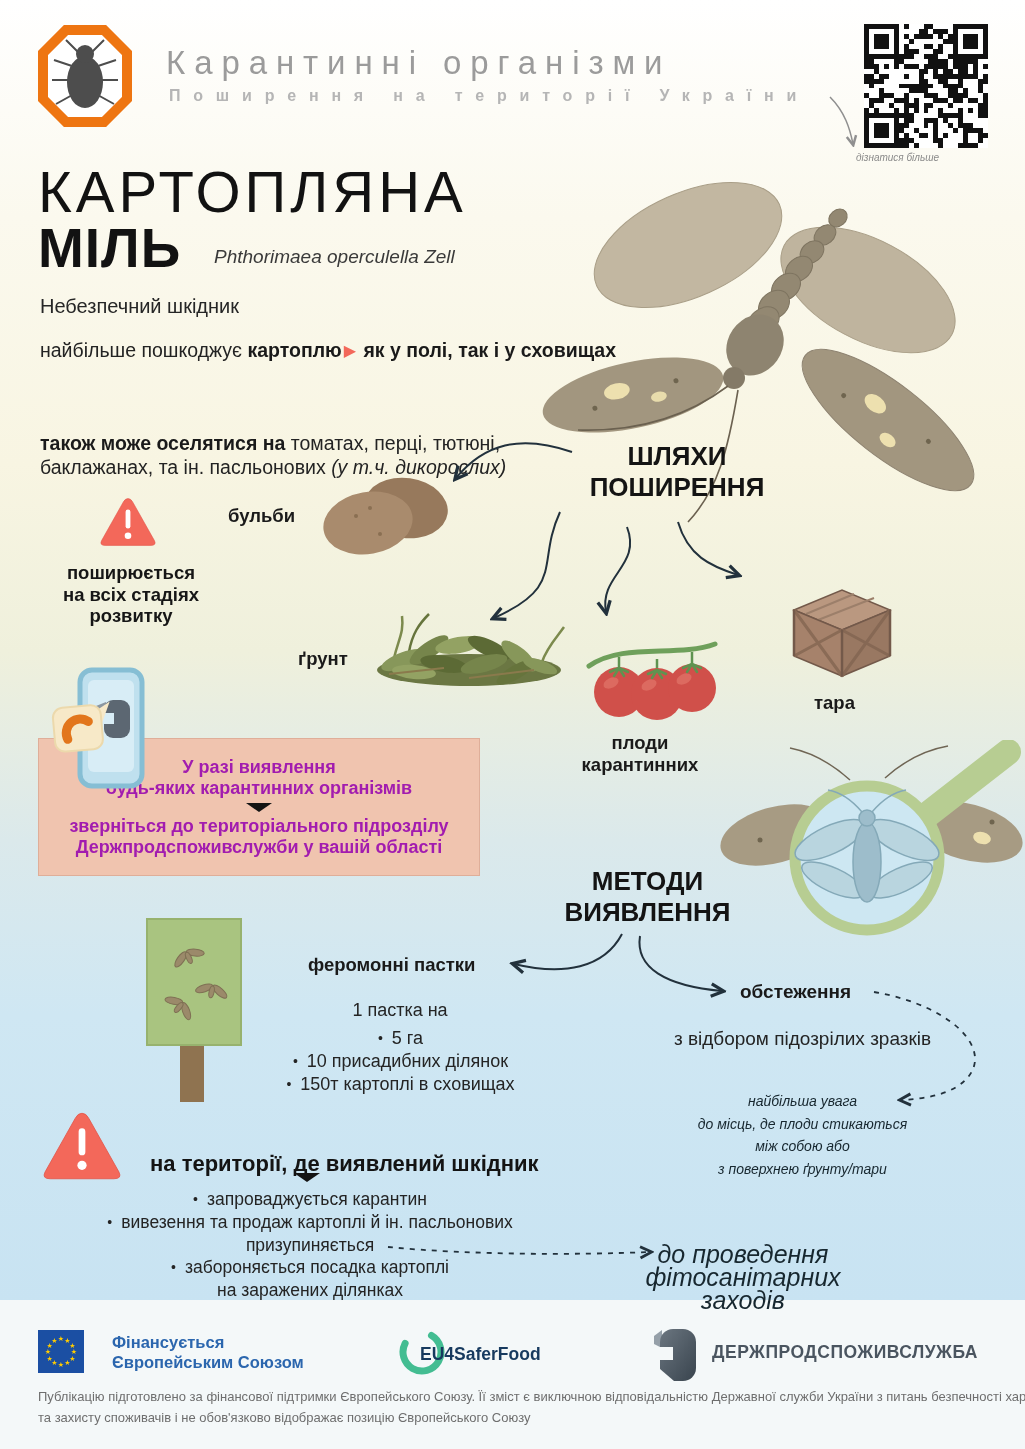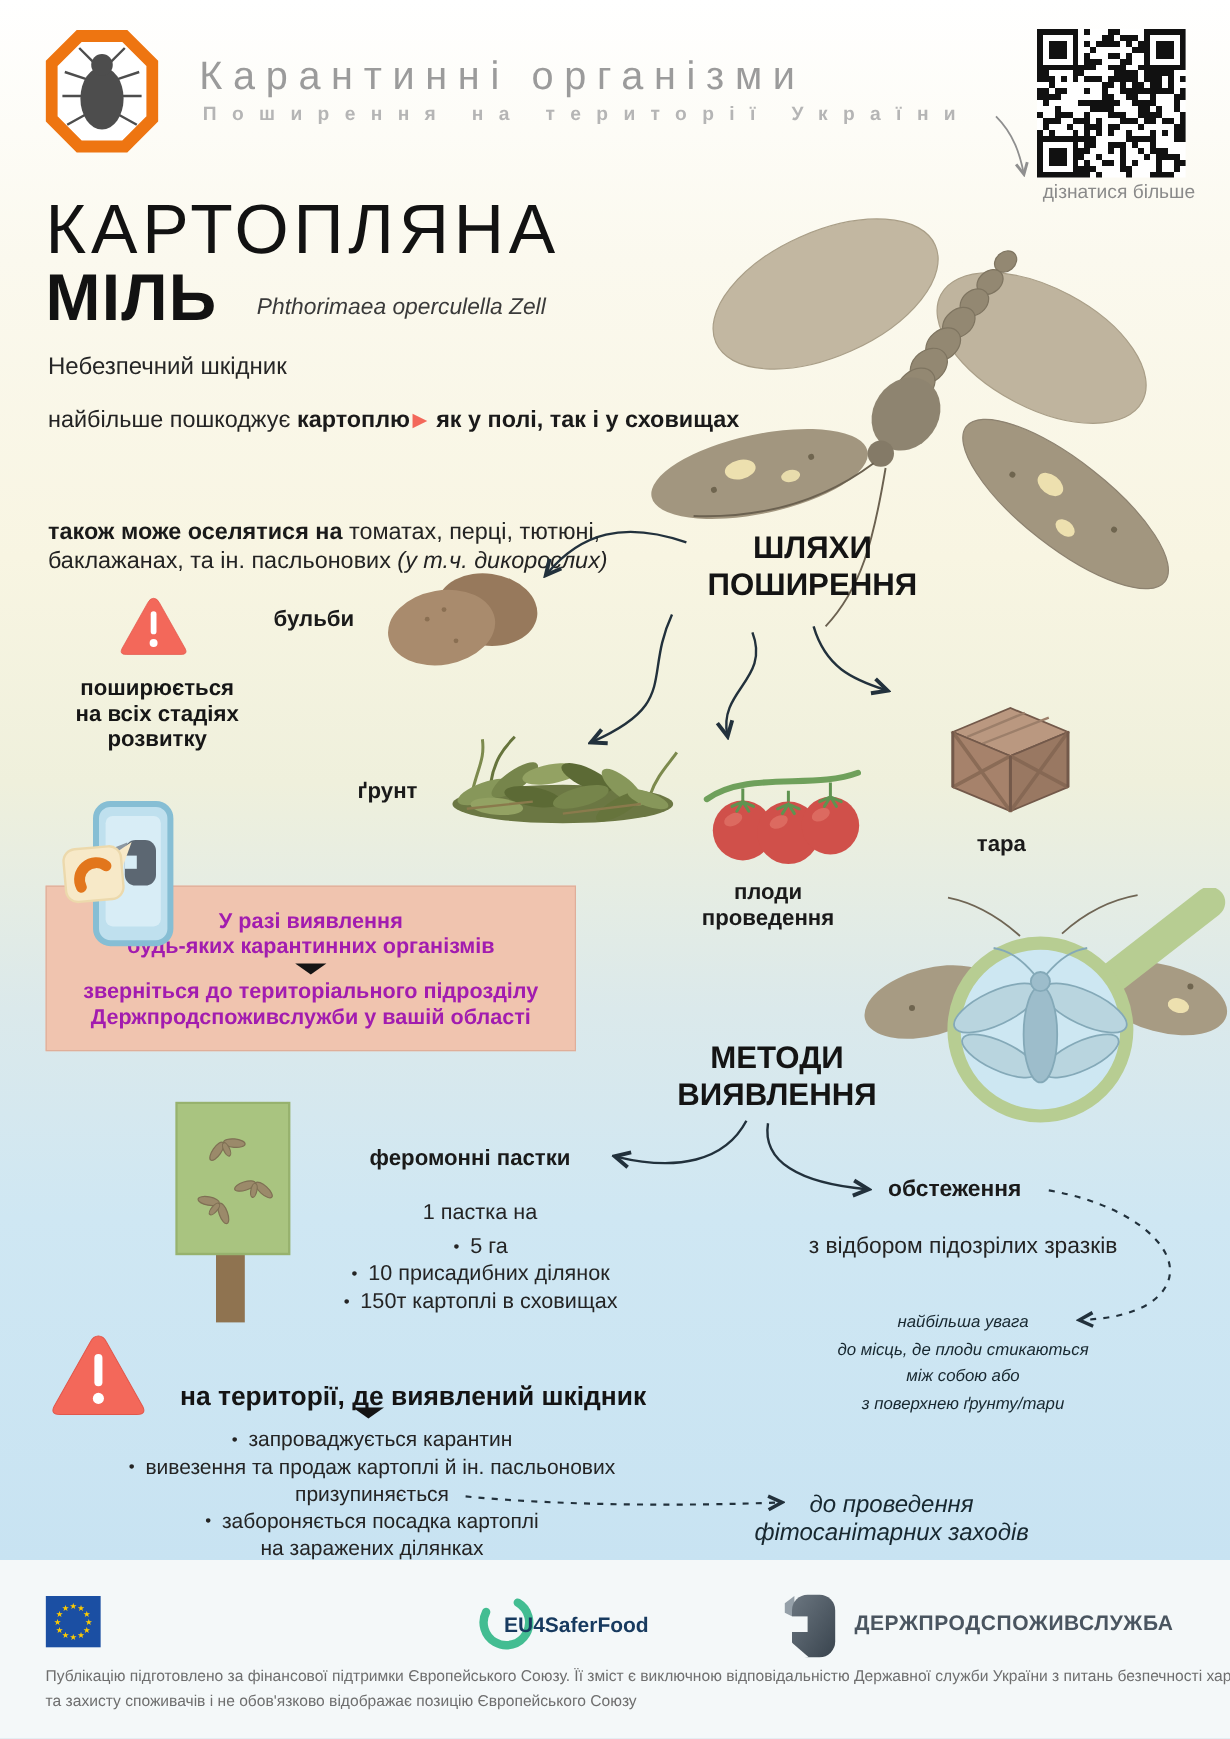--- a/index.html
+++ b/index.html
@@ -2,41 +2,41 @@
 <html><head>
 <meta charset="utf-8">
 <style>
   html,body{margin:0;padding:0;background:#e9e9e9;}
   .page{position:relative;width:1025px;height:1449px;margin:0 auto;overflow:hidden;
     font-family:"Liberation Sans",sans-serif;color:#1d1d1d;
     background:linear-gradient(180deg,#ffffff 0%,#fbf9ee 15%,#f8f5e2 32%,#eff0dc 45%,#dbe9eb 58%,#cfe7f3 70%,#c8e3f2 90%,#c8e3f2 100%);}
   .abs{position:absolute;}
   .hdr-title{font-size:33px;font-weight:400;letter-spacing:.27em;color:#9b9b9b;white-space:nowrap;}
   .hdr-sub{font-size:16px;font-weight:700;letter-spacing:.8em;color:#b5b5b5;white-space:nowrap;}
-  .qr-cap{font-size:16px;color:#8a8a8a;text-align:right;}
+  .qr-cap{font-size:10px;font-style:italic;color:#8a8a8a;text-align:left;}
   .t1{font-size:58px;font-weight:500;letter-spacing:4px;color:#121212;white-space:nowrap;}
   .t2{font-size:55px;font-weight:800;letter-spacing:1px;color:#121212;white-space:nowrap;}
   .latin{font-size:19px;font-style:italic;color:#3a3a3a;white-space:nowrap;margin-top:16px;}
   .body20{font-size:20px;color:#262626;white-space:nowrap;}
   .body19{font-size:19.5px;color:#232323;white-space:nowrap;}
   .body19 b{font-weight:700;color:#1a1a1a;}
   .marker{color:#f3685a;font-size:16px;vertical-align:1px;padding:0 2px;}
   .hosts{line-height:23.5px;margin-top:48px;}
   .sechead{font-size:26px;font-weight:700;line-height:31px;color:#141414;text-align:center;}
   .lbl{font-size:18.5px;font-weight:700;color:#1a1a1a;white-space:nowrap;}
   .warn-txt{font-size:18.5px;font-weight:700;line-height:21.5px;text-align:center;color:#161616;}
   .contact-box{width:440px;height:136px;background:#f0c4af;border:1px solid #dfae99;
     display:flex;flex-direction:column;align-items:center;justify-content:center;gap:1px;}
   .contact-box .cl{font-size:18px;font-weight:600;color:#a21caf;line-height:20.5px;white-space:nowrap;}
   .chev{width:0;height:0;border-left:13px solid transparent;border-right:13px solid transparent;border-top:9px solid #141414;}
   .list{font-size:18px;color:#242424;line-height:22px;text-align:center;}
   .blt{display:inline-block;margin-right:9px;transform:translateY(-1px);font-size:14px;}
   .qlist{font-size:17.5px;color:#242424;line-height:22px;text-align:center;}
   .note-it{font-size:14px;font-style:italic;color:#17272f;line-height:22.5px;text-align:center;}
-  .qnote{font-size:20px;font-style:italic;color:#17272f;line-height:23px;text-align:center;}
+  .qnote{font-size:25px;font-style:italic;color:#17272f;line-height:23px;text-align:center;}
   .footer-band{left:0;top:1300px;width:1025px;height:149px;background:#f4f8f9;}
   .eu-txt{font-size:16.5px;font-weight:700;color:#2b66ae;line-height:19.5px;}
   .sf-txt{font-size:17.5px;font-weight:700;color:#173a5f;white-space:nowrap;}
   .ag-txt{font-size:17.5px;font-weight:700;color:#4a5560;letter-spacing:.5px;white-space:nowrap;}
   .discl{font-size:13px;color:#6e6e6e;line-height:21px;white-space:nowrap;}
   svg{display:block;}
 </style>
 </head>
 <body>
 
@@ -495,21 +495,21 @@
     <ellipse cx="66" cy="51" rx="8" ry="5" fill="#dc6a60" transform="rotate(-25 66 51)"></ellipse>
     <ellipse cx="101" cy="45" rx="8" ry="5" fill="#dc6a60" transform="rotate(-25 101 45)"></ellipse>
     <g stroke="#5f9350" stroke-width="2.5" stroke-linecap="round">
       <path d="M36,34 l-9,4 M36,34 l9,4 M36,34 l-5,8 M36,34 l5,8"></path>
       <path d="M74,36 l-9,4 M74,36 l9,4 M74,36 l-5,8 M74,36 l5,8"></path>
       <path d="M109,30 l-9,4 M109,30 l9,4 M109,30 l-5,8 M109,30 l5,8"></path>
     </g>
   </svg>
   <div class="abs lbl" style="left:565px;top:732px;width:150px;text-align:center;line-height:22px;">
     <div>плоди</div>
-    <div>проведення</div>
+    <div>карантинних</div>
   </div>
 
   <svg class="abs" style="left:786px;top:584px;" width="112" height="96" viewBox="0 0 112 96">
     <polygon points="8,26 56,6 104,26 56,46" fill="#ba9880" stroke="#73594a" stroke-width="1.5"></polygon>
     <path d="M20,30 L68,10 M32,36 L88,14" stroke="#9c7f6a" stroke-width="2"></path>
     <polygon points="8,26 56,46 56,92 8,72" fill="#a6826b" stroke="#73594a" stroke-width="1.5"></polygon>
     <path d="M8,26 L56,92 M56,46 L8,72" stroke="#8a6b56" stroke-width="3"></path>
     <polygon points="56,46 104,26 104,72 56,92" fill="#997862" stroke="#73594a" stroke-width="1.5"></polygon>
     <path d="M56,46 L104,72 M104,26 L56,92" stroke="#866854" stroke-width="3"></path>
     <path d="M8,26 L8,72 M104,26 L104,72 M56,46 L56,92" stroke="#73594a" stroke-width="2.5"></path>
@@ -636,20 +636,24 @@
         <text x="34.3" y="30.5" text-anchor="middle" font-size="7" fill="#FFCC00">★</text>
         <text x="29.5" y="35.3" text-anchor="middle" font-size="7" fill="#FFCC00">★</text>
         <text x="23.0" y="37.0" text-anchor="middle" font-size="7" fill="#FFCC00">★</text>
         <text x="16.5" y="35.3" text-anchor="middle" font-size="7" fill="#FFCC00">★</text>
         <text x="11.7" y="30.5" text-anchor="middle" font-size="7" fill="#FFCC00">★</text>
         <text x="10.0" y="24.0" text-anchor="middle" font-size="7" fill="#FFCC00">★</text>
         <text x="11.7" y="17.5" text-anchor="middle" font-size="7" fill="#FFCC00">★</text>
         <text x="16.5" y="12.7" text-anchor="middle" font-size="7" fill="#FFCC00">★</text>
       </g>
   </svg>
+  <div class="abs eu-txt" style="left:112px;top:1333px;">
+    <div>Фінансується</div>
+    <div>Європейським Союзом</div>
+  </div>
 
   <svg class="abs" style="left:398px;top:1324px;" width="52" height="56" viewBox="0 0 52 56">
     <circle cx="24" cy="28" r="19" fill="none" stroke="#43bd92" stroke-width="7" stroke-dasharray="88 32" stroke-linecap="round" transform="rotate(-60 24 28)"></circle>
   </svg>
   <div class="abs sf-txt" style="left:420px;top:1344px;">EU4SaferFood</div>
 
   <svg class="abs" style="left:650px;top:1324px;" width="50" height="62" viewBox="0 0 50 62">
     <defs>
       <linearGradient id="agGrad" x1="0" y1="0" x2="1" y2="1">
         <stop offset="0" stop-color="#6b7680"></stop>

